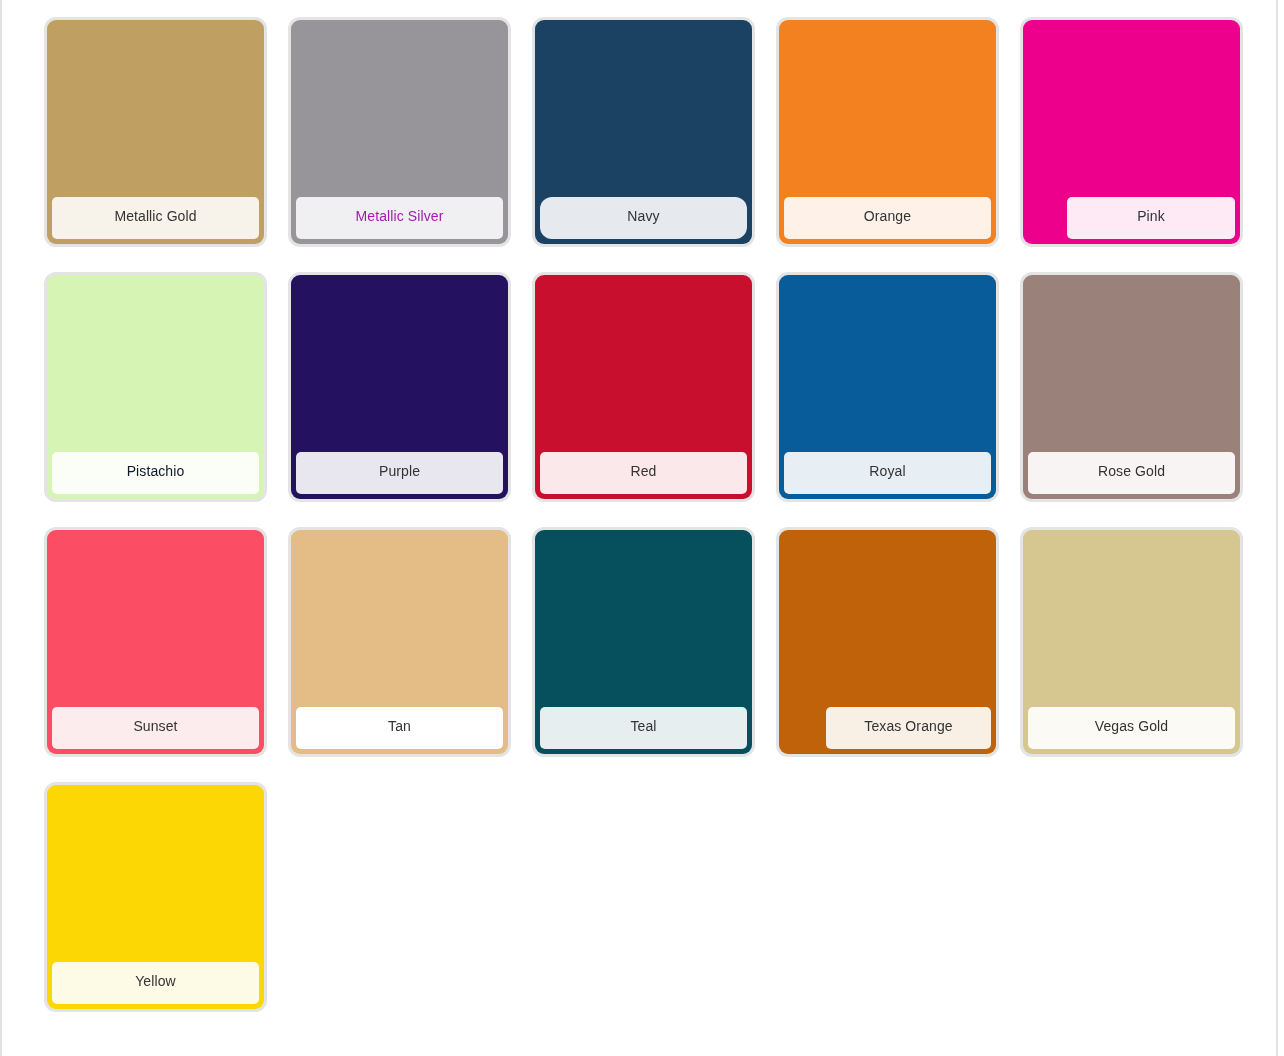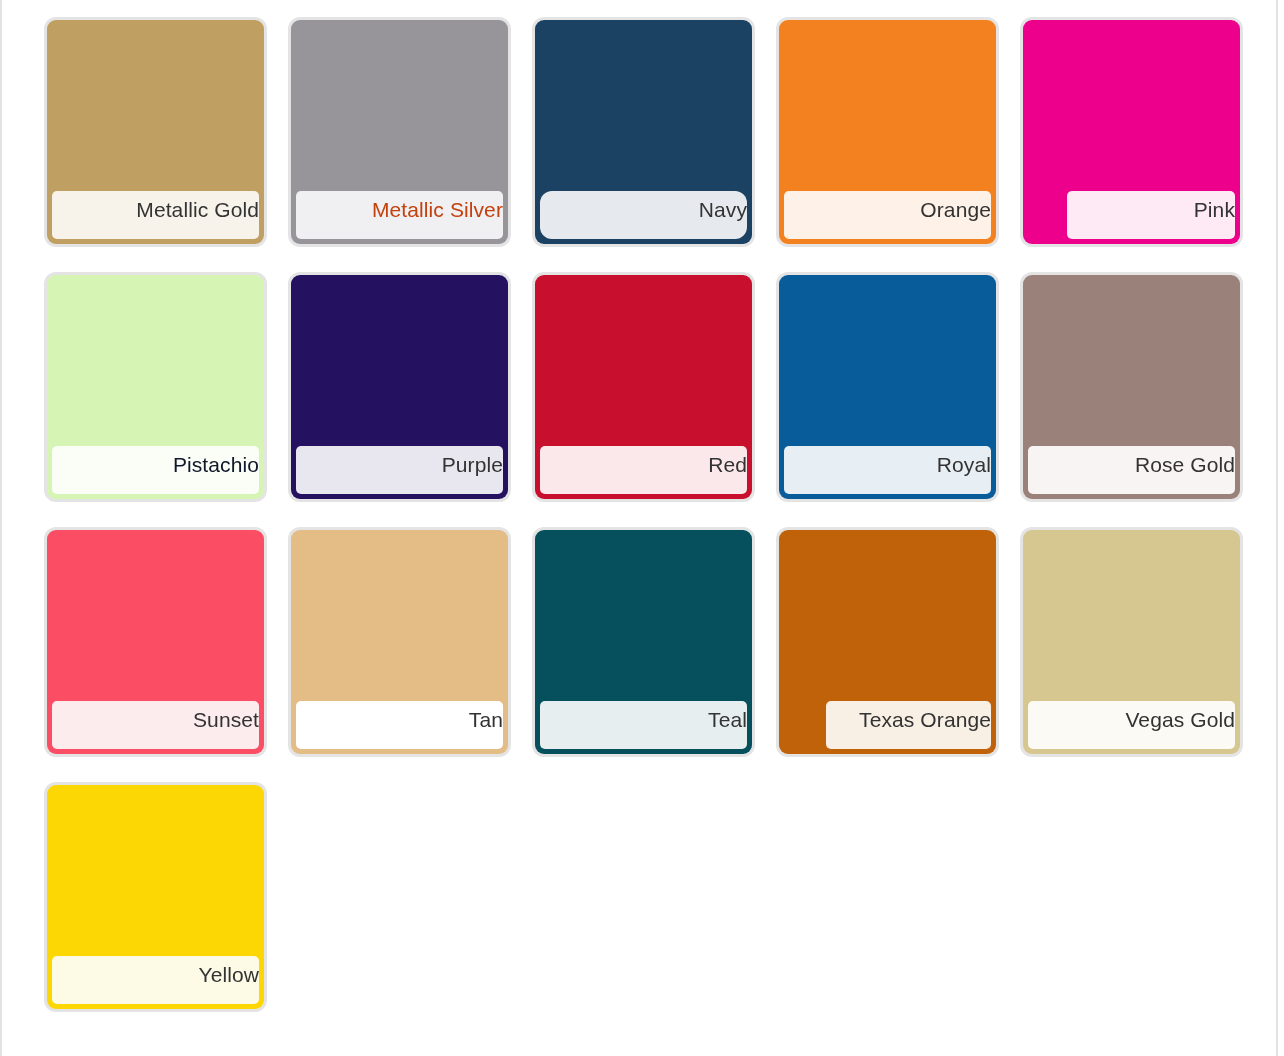--- a/index.html
+++ b/index.html
@@ -54,42 +54,42 @@
     align-items: flex-end;
     justify-content: center;
     padding: 0 5px 5px 5px;
     cursor: pointer;
     overflow: hidden;
   }
 
   .swatch-label {
     box-sizing: border-box;
     width: 100%;
-    height: 48px;
+    height: 42px;
     line-height: 38px;
     border-radius: 5px;
-    text-align: right;
-    font-size: 21px;
+    text-align: center;
+    font-size: 14px;
     font-weight: 400;
     color: #333333;
     white-space: nowrap;
     overflow: hidden;
     letter-spacing: 0.1px;
   }
 </style>
 </head>
 <body>
 
 <div id="swatch-panel">
   <div id="swatch-grid">
       <div class="swatch-card" style="background: rgb(192, 160, 98);">
         <div class="swatch-label" style="background: rgb(247, 243, 235); color: rgb(51, 51, 51);">Metallic Gold</div>
       </div>
       <div class="swatch-card" style="background: rgb(151, 148, 154);">
-        <div class="swatch-label" style="background: rgb(240, 239, 241); color: #c2410c;">Metallic Silver</div>
+        <div class="swatch-label" style="background: rgb(240, 239, 241); color: #a21caf;">Metallic Silver</div>
       </div>
       <div class="swatch-card" style="background: rgb(27, 66, 99);">
         <div class="swatch-label" style="background: rgb(230, 234, 239); color: rgb(51, 51, 51); border-radius: 12px;">Navy</div>
       </div>
       <div class="swatch-card" style="background: rgb(244, 129, 31);">
         <div class="swatch-label" style="background: rgb(254, 242, 232); color: rgb(51, 51, 51);">Orange</div>
       </div>
       <div class="swatch-card" style="background: rgb(236, 0, 140); padding-left: 44px;">
         <div class="swatch-label" style="background: rgb(253, 234, 244); color: rgb(51, 51, 51);">Pink</div>
       </div>

